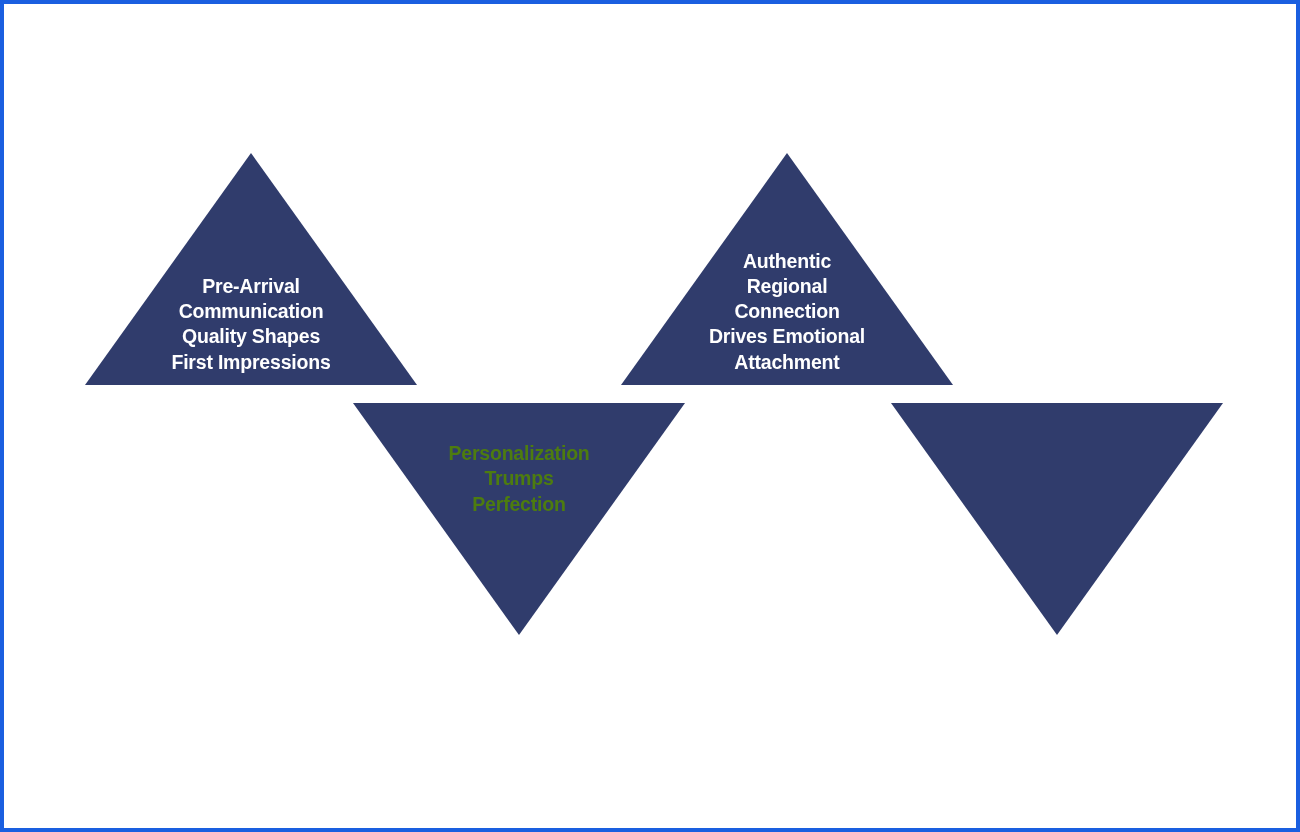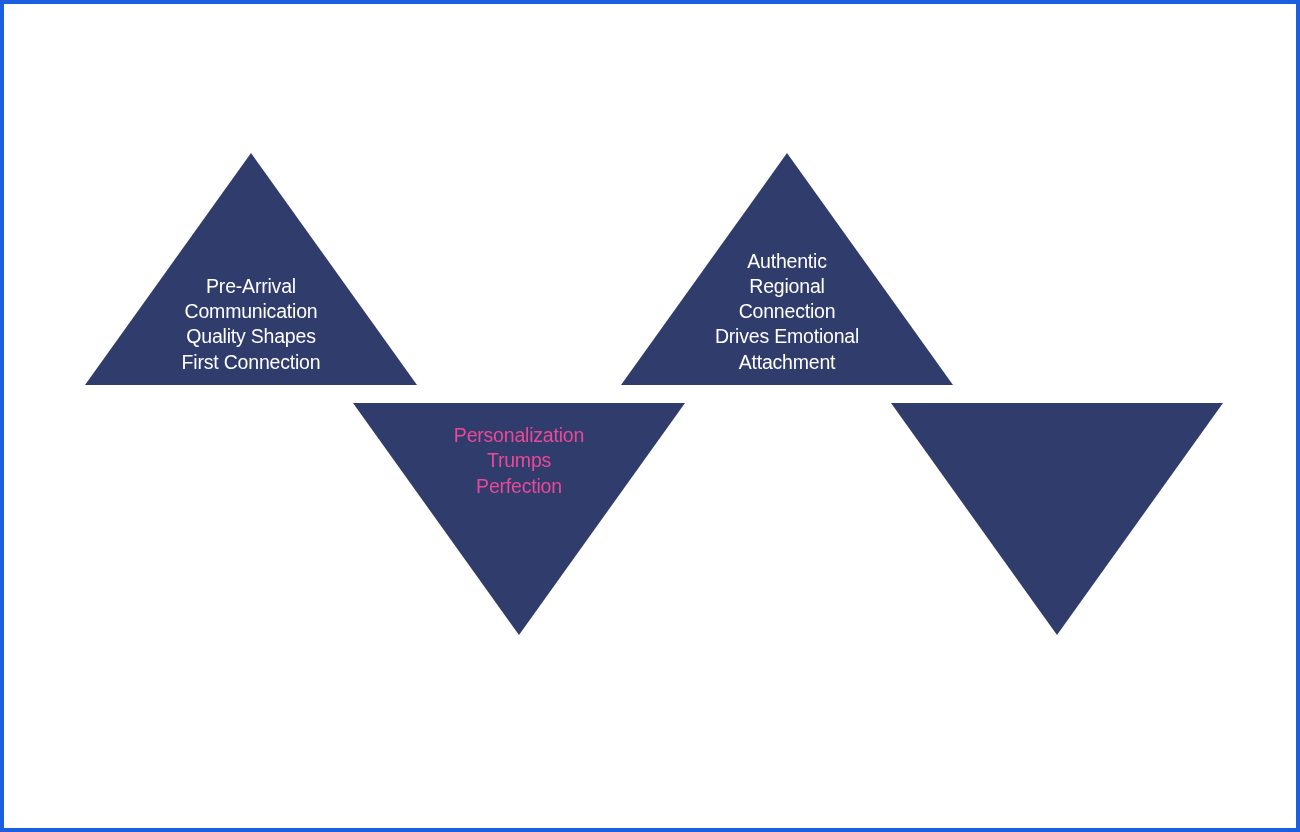--- a/index.html
+++ b/index.html
@@ -46,27 +46,28 @@
     display: block;
   }
 
   .tri-label {
     position: absolute;
     left: 0;
     width: 100%;
     text-align: center;
     color: #ffffff;
     font-family: "Liberation Sans", sans-serif;
-    font-weight: normal;
+    font-weight: bold;
     font-size: 19.5px;
     line-height: 25.3px;
     letter-spacing: -0.2px;
     white-space: pre-line;
     -webkit-font-smoothing: antialiased;
     pointer-events: none;
+    margin-top: 18px;
   }
 
   
   .tri-up > .tri-label {
     bottom: 10px;
   }
 
   
   .tri-down > .tri-label {
     top: 20px;
@@ -84,39 +85,39 @@
 <div id="diagram-canvas" style="border-color: rgb(26, 95, 224); background: rgb(255, 255, 255);">
   <div class="stage">
 
     <div class="tri-node tri-up" id="node-pre-arrival">
       <svg class="tri-shape" viewBox="0 0 332 232" preserveAspectRatio="none">
         <polygon points="166,0 332,232 0,232" fill="#303c6c"></polygon>
       </svg>
       <div class="tri-label" style="color: rgb(255, 255, 255);">Pre-Arrival
 Communication
 Quality Shapes
-First Connection</div>
+First Impressions</div>
     </div>
 
     <div class="tri-node tri-up" id="node-authentic">
       <svg class="tri-shape" viewBox="0 0 332 232" preserveAspectRatio="none">
         <polygon points="166,0 332,232 0,232" fill="#303c6c"></polygon>
       </svg>
       <div class="tri-label" style="color: rgb(255, 255, 255);">Authentic
 Regional
 Connection
 Drives Emotional
 Attachment</div>
     </div>
 
     <div class="tri-node tri-down" id="node-personalization">
       <svg class="tri-shape" viewBox="0 0 332 232" preserveAspectRatio="none">
         <polygon points="0,0 332,0 166,232" fill="#303c6c"></polygon>
       </svg>
-      <div class="tri-label" style="color: #ec4899;">Personalization
+      <div class="tri-label" style="color: #4d7c0f;">Personalization
 Trumps
 Perfection</div>
     </div>
 
     <div class="tri-node tri-down" id="node-post-stay">
       <svg class="tri-shape" viewBox="0 0 332 232" preserveAspectRatio="none">
         <polygon points="0,0 332,0 166,232" fill="#303c6c"></polygon>
       </svg>
     </div>
 

